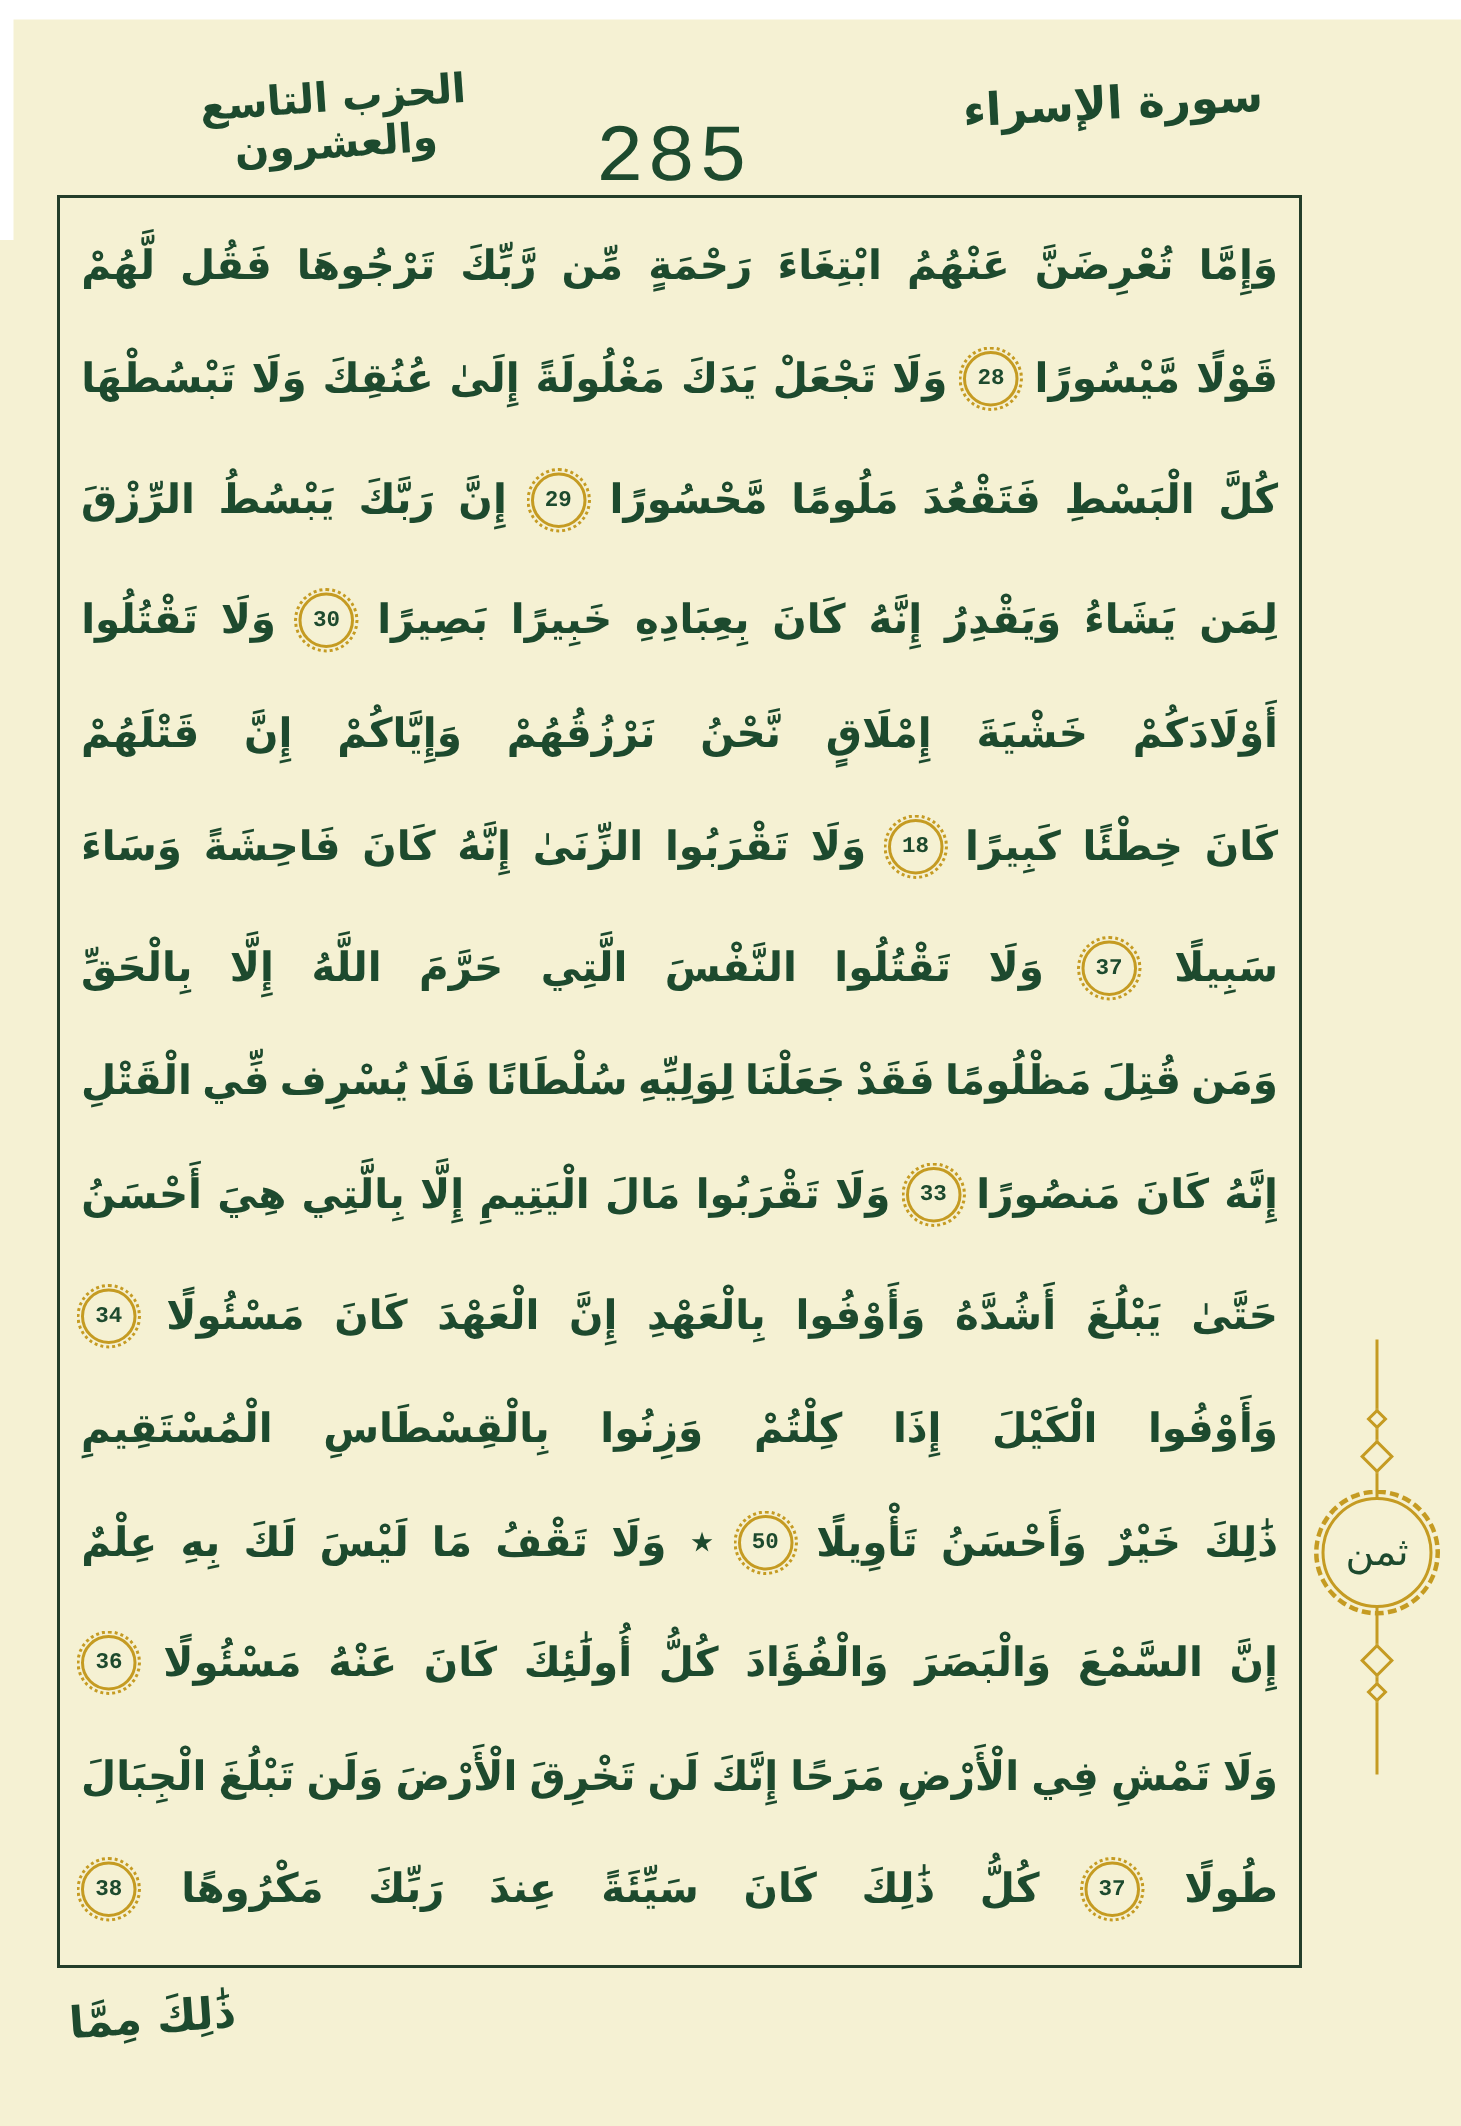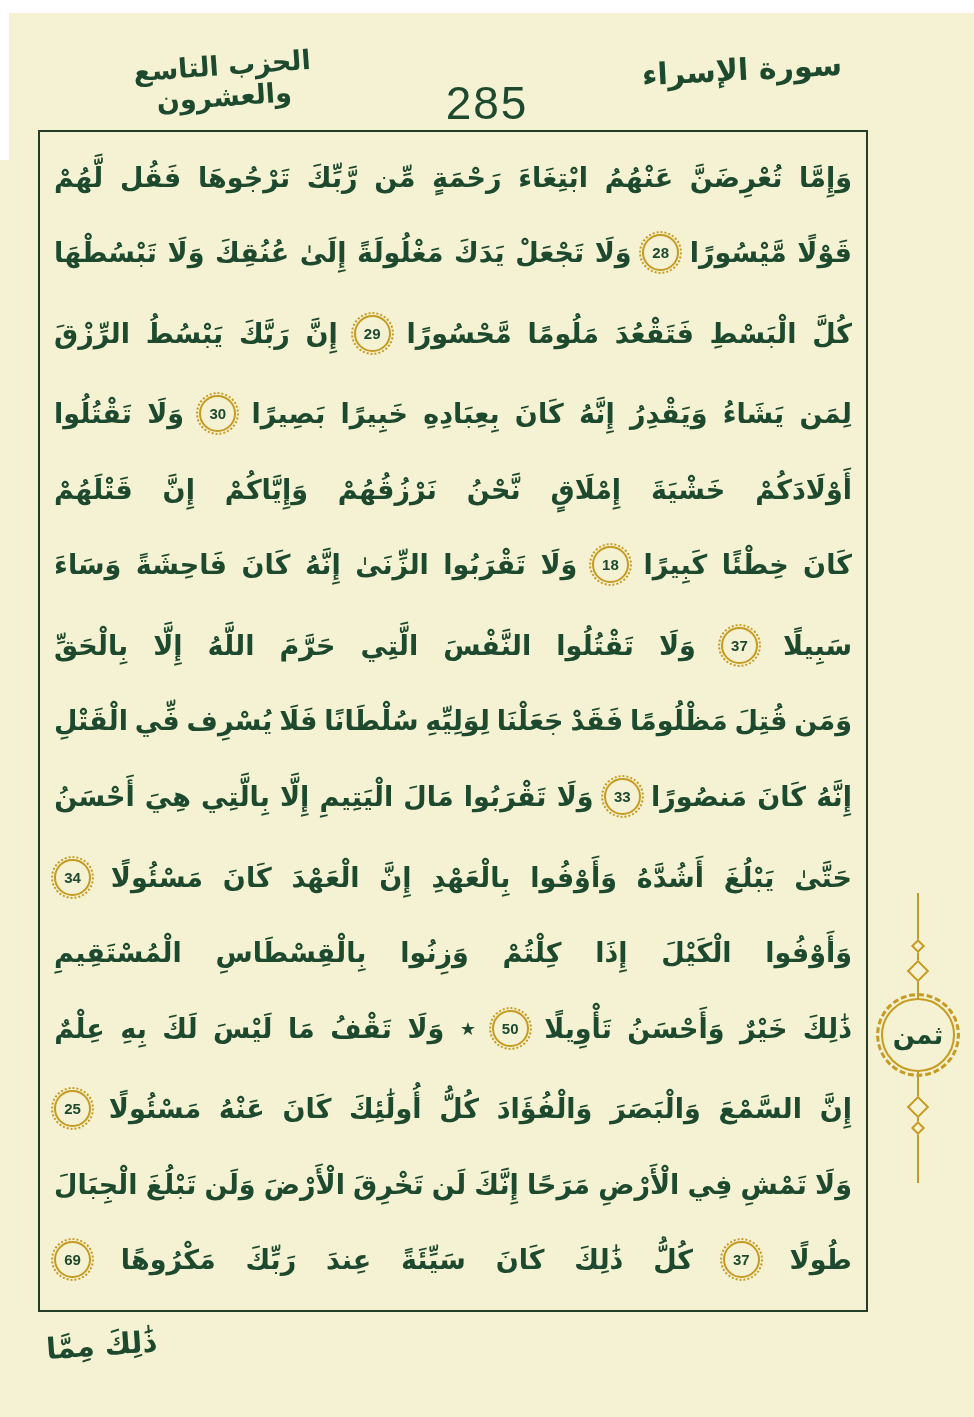--- a/index.html
+++ b/index.html
@@ -21,22 +21,22 @@
   .scan-edge-left{position:absolute;left:0;top:0;width:9px;height:160px;background:#ffffff;}
 
   
   .hdr-hizb{
     position:absolute;left:78px;top:50px;width:290px;
     text-align:center;font-size:27px;font-weight:bold;
     direction:rtl;transform:rotate(-4deg);
   }
   .hdr-page-number{
     position:absolute;left:397px;top:76px;width:180px;
-    text-align:center;font-size:46px;
-    font-family:Liberation Sans, sans-serif;
+    font-size:54px;
+    font-family:Liberation Mono, monospace;
     letter-spacing:2px;
   }
   .hdr-surah{
     position:absolute;left:612px;top:52px;width:260px;
     text-align:center;font-size:30px;font-weight:bold;
     direction:rtl;transform:rotate(-3deg);
   }
 
   
   .frame{
@@ -58,21 +58,21 @@
   }
   .qline .word{display:inline-block;}
   .verse-badge{
     display:inline-flex;align-items:center;justify-content:center;
     width:37px;height:37px;flex:0 0 37px;
     border:2px solid var(--gold);
     outline:2px dotted var(--gold);
     outline-offset:1px;
     border-radius:50%;
     font-size:15px;font-weight:bold;color:var(--ink);
-    font-family:Liberation Sans, sans-serif;
+    font-family:Liberation Mono, monospace;
     background:var(--bg);
   }
   .hizb-star{
     font-size:30px;color:var(--ink);
     display:inline-block;
   }
 
   
   .ornament{
     position:absolute;left:877px;top:893px;width:82px;height:290px;
@@ -93,21 +93,21 @@
   .orn-d4{top:230px;}
   .orn-rosette{
     position:absolute;left:50%;top:142px;width:74px;height:74px;
     margin-left:-37px;margin-top:-37px;
     border:2.5px solid var(--gold);
     outline:3px dashed var(--gold);
     outline-offset:2px;
     border-radius:50%;
     background:var(--bg);
     display:flex;align-items:center;justify-content:center;
-    font-size:26px;font-weight:bold;color:var(--ink);
+    font-size:26px;font-weight:normal;color:var(--ink);
     direction:rtl;
   }
 
   
   .catchword{
     position:absolute;left:46px;top:1326px;width:170px;
     font-size:29px;font-weight:bold;direction:rtl;text-align:left;
     transform:rotate(-4deg);
     color:var(--ink);
   }
@@ -274,21 +274,21 @@
     <div class="qline">
       <span class="word">إِنَّ</span>
       <span class="word">السَّمْعَ</span>
       <span class="word">وَالْبَصَرَ</span>
       <span class="word">وَالْفُؤَادَ</span>
       <span class="word">كُلُّ</span>
       <span class="word">أُولَٰئِكَ</span>
       <span class="word">كَانَ</span>
       <span class="word">عَنْهُ</span>
       <span class="word">مَسْئُولًا</span>
-      <span class="verse-badge">25</span>
+      <span class="verse-badge">36</span>
     </div>
     <div class="qline">
       <span class="word">وَلَا</span>
       <span class="word">تَمْشِ</span>
       <span class="word">فِي</span>
       <span class="word">الْأَرْضِ</span>
       <span class="word">مَرَحًا</span>
       <span class="word">إِنَّكَ</span>
       <span class="word">لَن</span>
       <span class="word">تَخْرِقَ</span>
@@ -300,21 +300,21 @@
     <div class="qline">
       <span class="word">طُولًا</span>
       <span class="verse-badge">37</span>
       <span class="word">كُلُّ</span>
       <span class="word">ذَٰلِكَ</span>
       <span class="word">كَانَ</span>
       <span class="word">سَيِّئَةً</span>
       <span class="word">عِندَ</span>
       <span class="word">رَبِّكَ</span>
       <span class="word">مَكْرُوهًا</span>
-      <span class="verse-badge">69</span>
+      <span class="verse-badge">38</span>
     </div>
   </div>
 
 <div class="ornament">
   <div class="orn-line"></div>
   <div class="orn-diamond small orn-d1"></div>
   <div class="orn-diamond orn-d2"></div>
   <div class="orn-diamond orn-d3"></div>
   <div class="orn-diamond small orn-d4"></div>
   <div class="orn-rosette">

